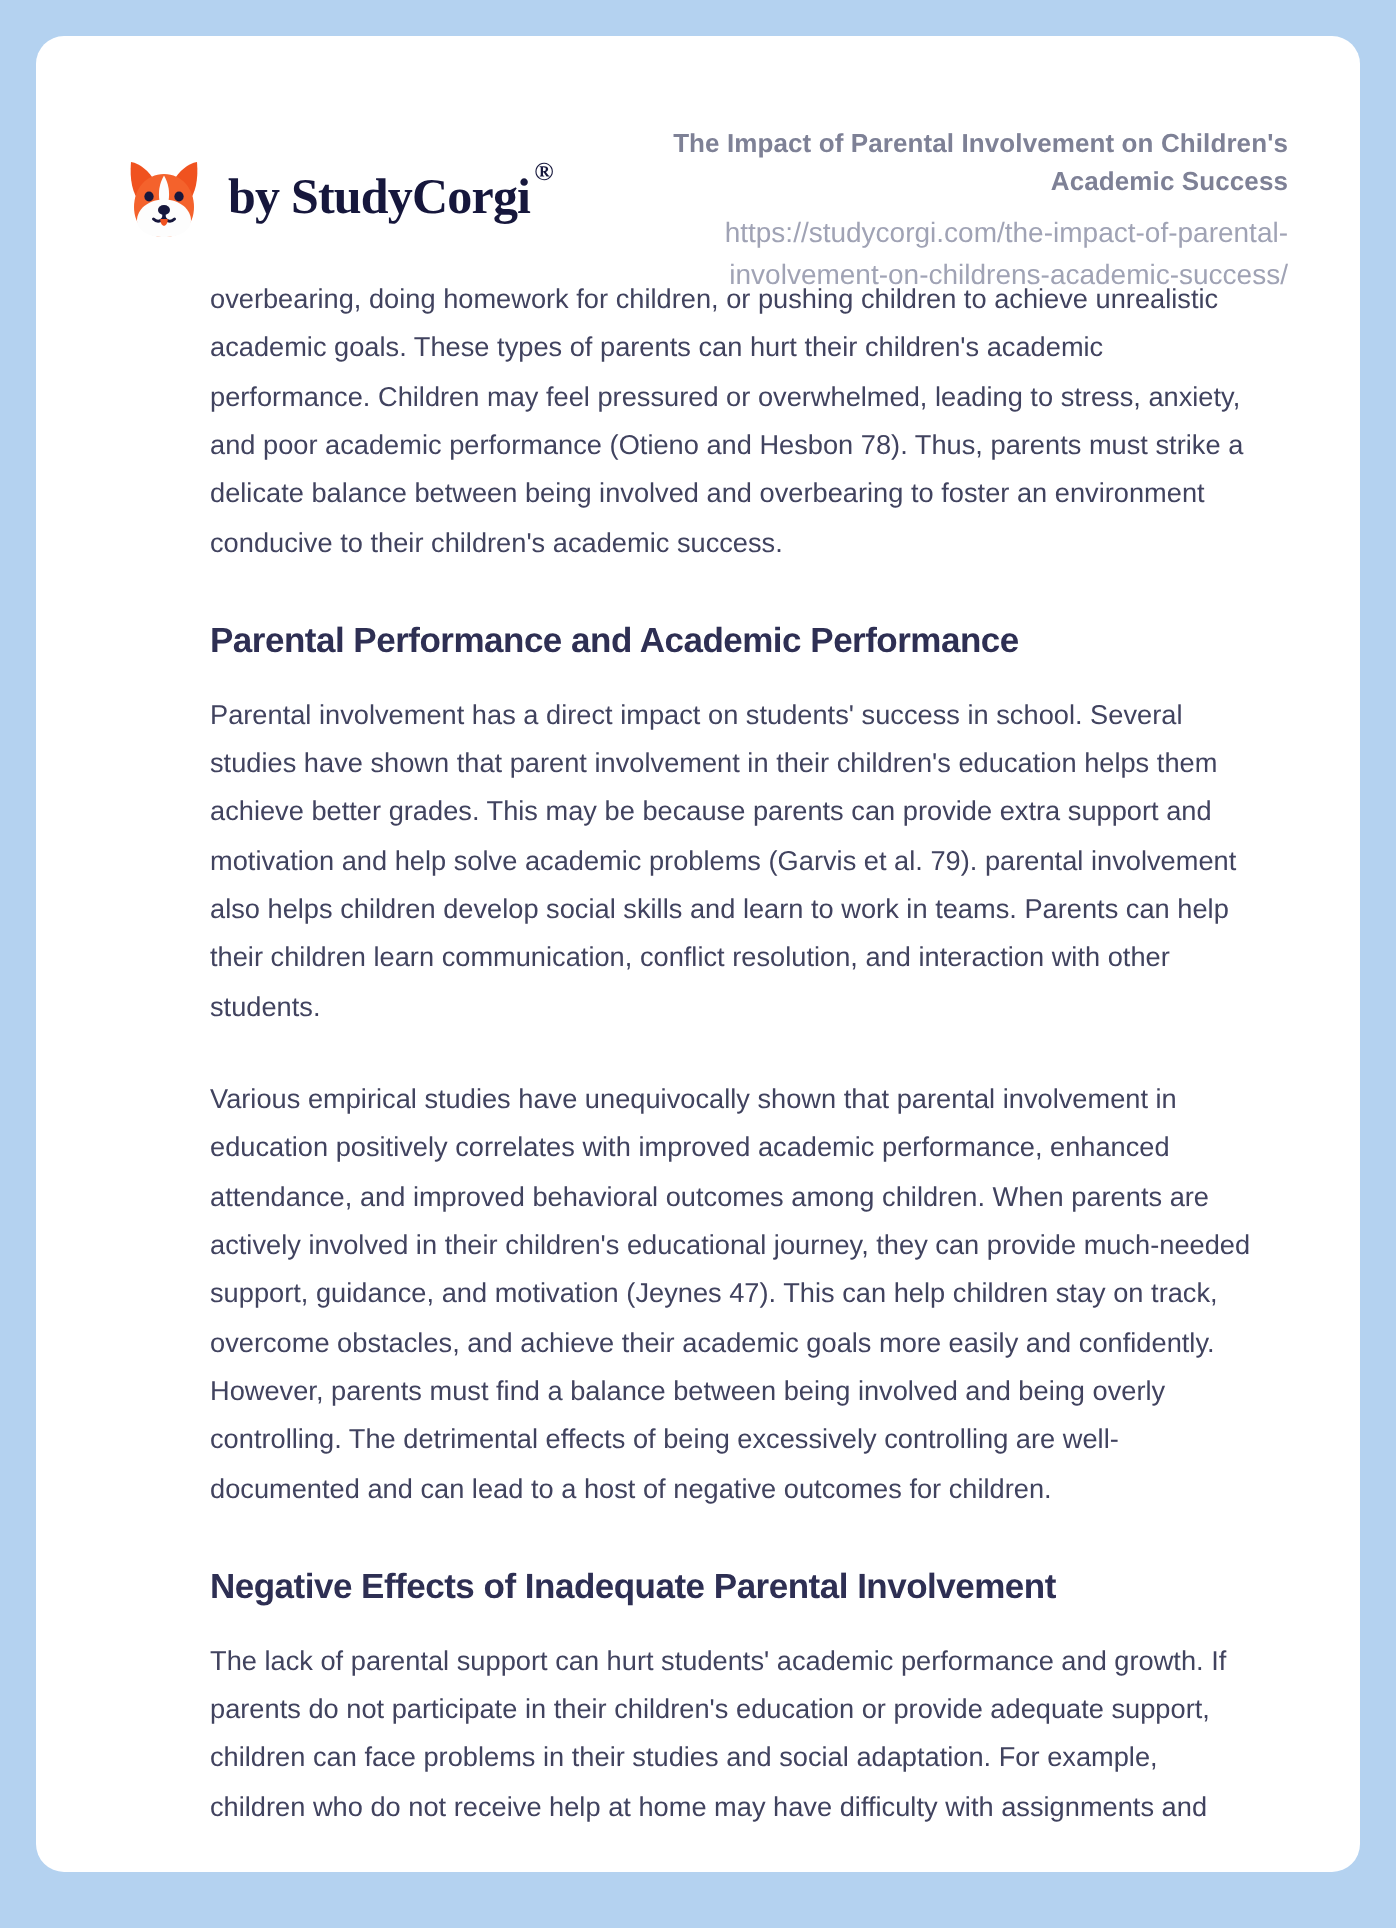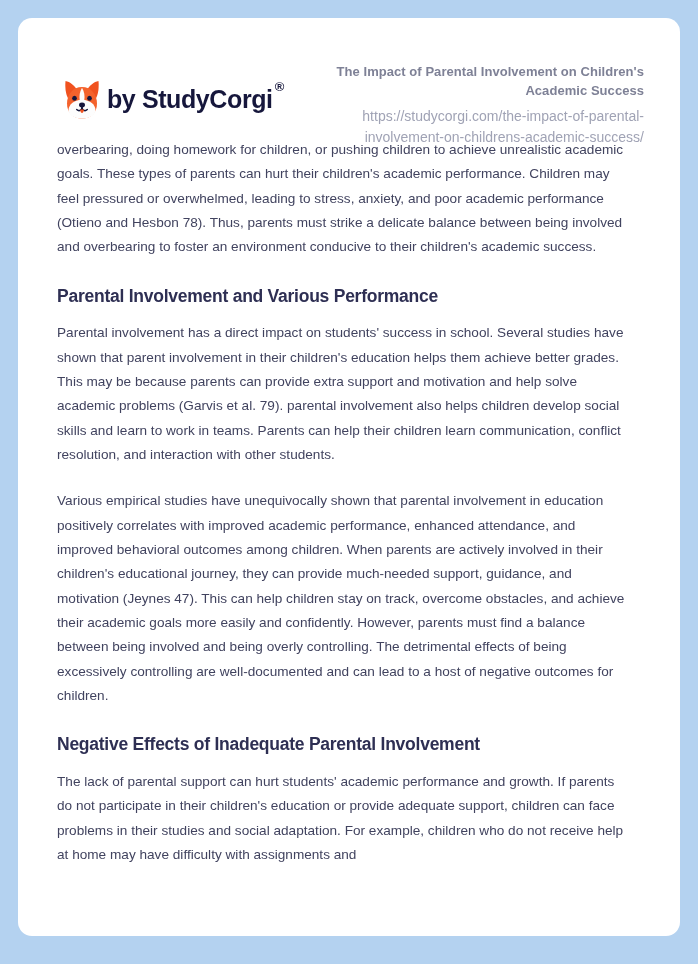--- a/index.html
+++ b/index.html
@@ -31,22 +31,23 @@
     display: flex;
     align-items: flex-start;
     justify-content: space-between;
     padding: 43px 36px 0 40px;
     height: 120px;
   }
 
   .brand {
     display: flex;
     align-items: center;
-    gap: 1px;
+    gap: 8px;
     padding-top: 14px;
+    font-family: Liberation Serif, serif;
   }
 
   .corgi-logo {
     width: 48px;
     height: 48px;
     flex: 0 0 48px;
     display: block;
   }
 
   .brand-wordmark {
@@ -86,20 +87,21 @@
     margin-top: 5px;
     font-size: 14px;
     color: #a0a3b5;
     line-height: 1.5;
     word-break: break-word;
   }
 
   
   .doc-body {
     padding: 0 52px 0 39px;
+    margin-left: 48px;
   }
 
   .doc-body h2 {
     font-size: 17.5px;
     font-weight: bold;
     color: #2e2f53;
     letter-spacing: -0.25px;
     margin: 25px 0 14px 0;
     line-height: 1.3;
   }
@@ -161,21 +163,21 @@
       <div class="doc-url">https://studycorgi.com/the-impact-of-parental-involvement-on-childrens-academic-success/</div>
     </div>
 
   </header>
 
   <main class="doc-body">
     <div class="content-scroll">
 
       <p class="first">overbearing, doing homework for children, or pushing children to achieve unrealistic academic goals. These types of parents can hurt their children's academic performance. Children may feel pressured or overwhelmed, leading to stress, anxiety, and poor academic performance (Otieno and Hesbon 78). Thus, parents must strike a delicate balance between being involved and overbearing to foster an environment conducive to their children's academic success.</p>
 
-      <h2>Parental Involvement and Various Performance</h2>
+      <h2>Parental Performance and Academic Performance</h2>
 
       <p>Parental involvement has a direct impact on students' success in school. Several studies have shown that parent involvement in their children's education helps them achieve better grades. This may be because parents can provide extra support and motivation and help solve academic problems (Garvis et al. 79). parental involvement also helps children develop social skills and learn to work in teams. Parents can help their children learn communication, conflict resolution, and interaction with other students.</p>
 
       <p>Various empirical studies have unequivocally shown that parental involvement in education positively correlates with improved academic performance, enhanced attendance, and improved behavioral outcomes among children. When parents are actively involved in their children's educational journey, they can provide much-needed support, guidance, and motivation (Jeynes 47). This can help children stay on track, overcome obstacles, and achieve their academic goals more easily and confidently. However, parents must find a balance between being involved and being overly controlling. The detrimental effects of being excessively controlling are well-documented and can lead to a host of negative outcomes for children.</p>
 
       <h2>Negative Effects of Inadequate Parental Involvement</h2>
 
       <p class="clipped">The lack of parental support can hurt students' academic performance and growth. If parents do not participate in their children's education or provide adequate support, children can face problems in their studies and social adaptation. For example, children who do not receive help at home may have difficulty with assignments and</p>
 
     </div>

